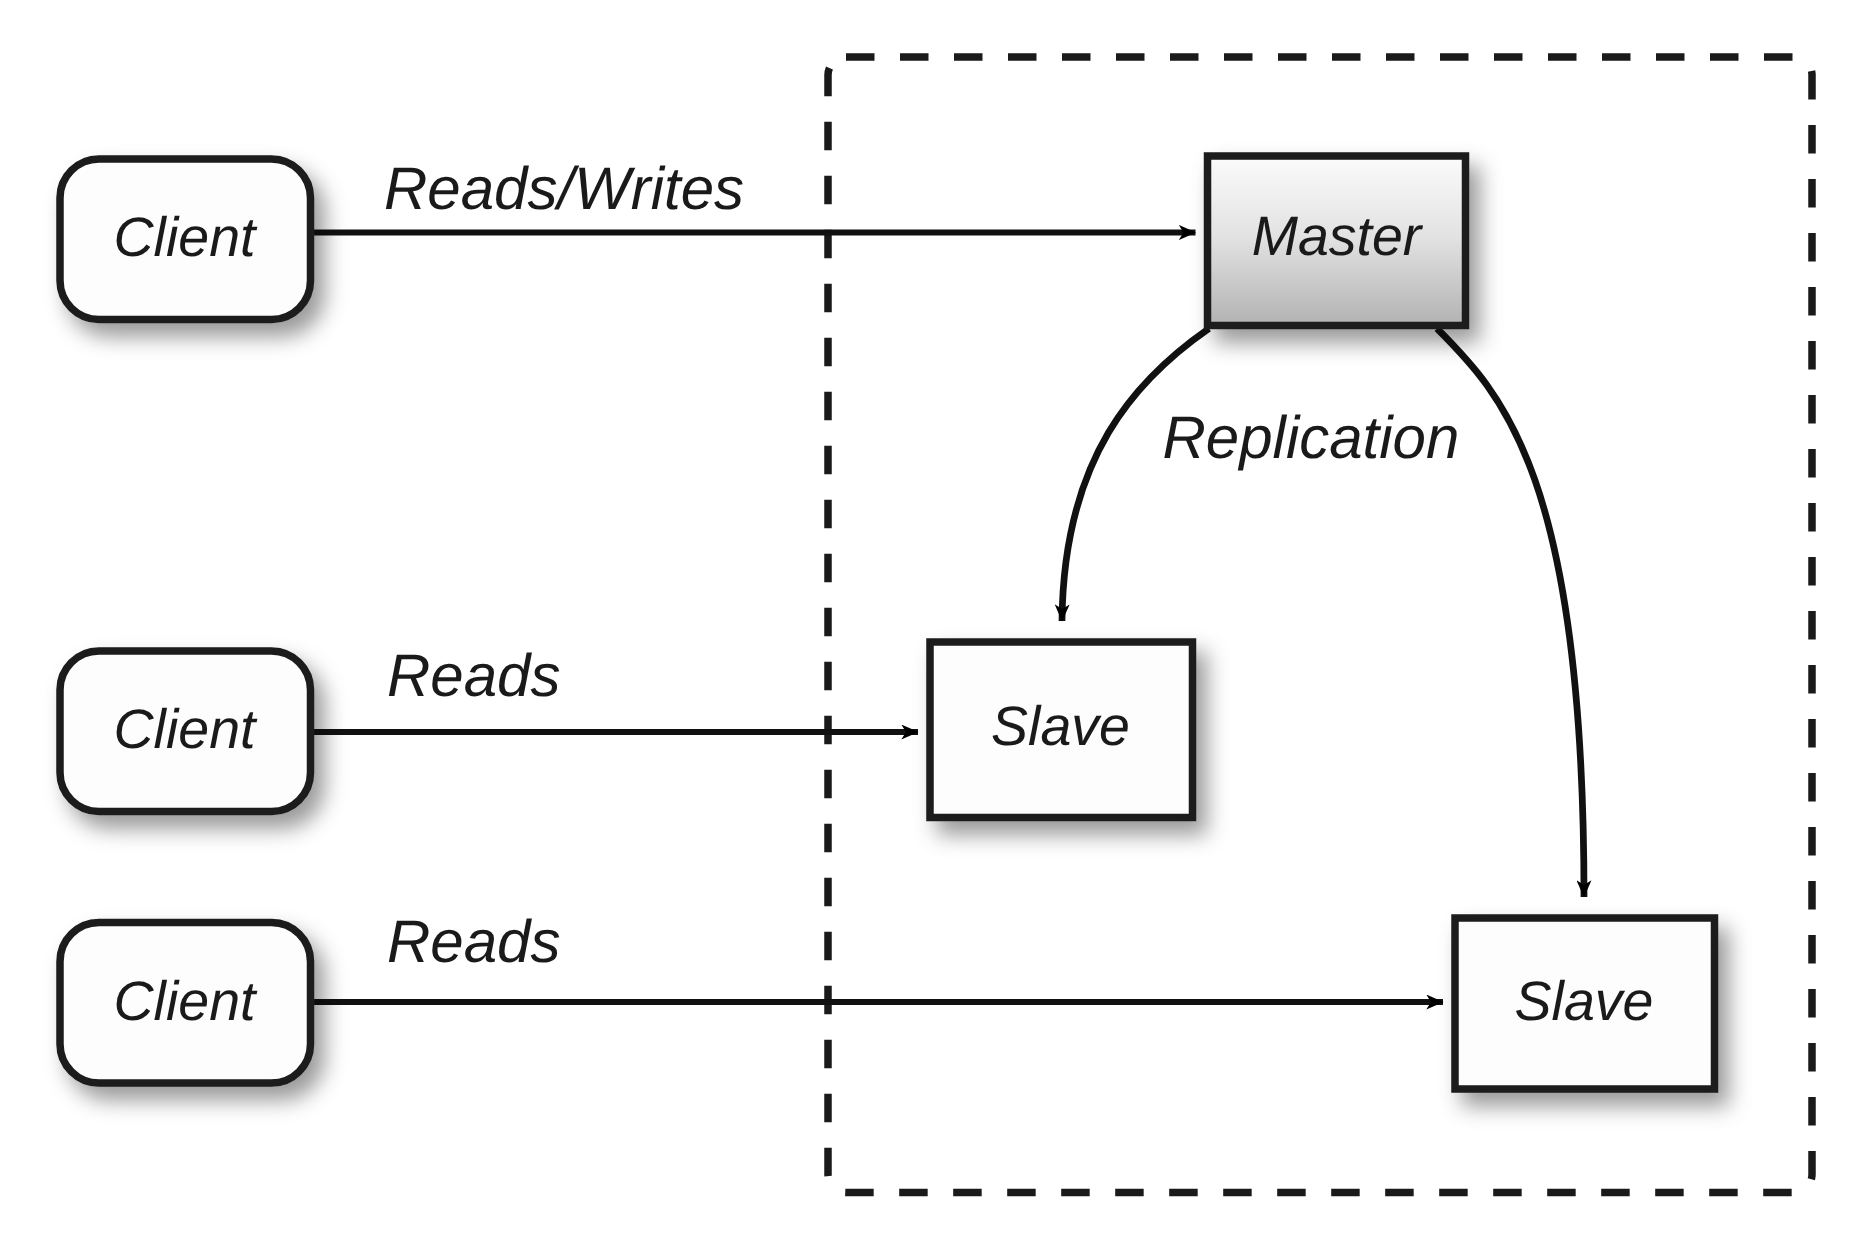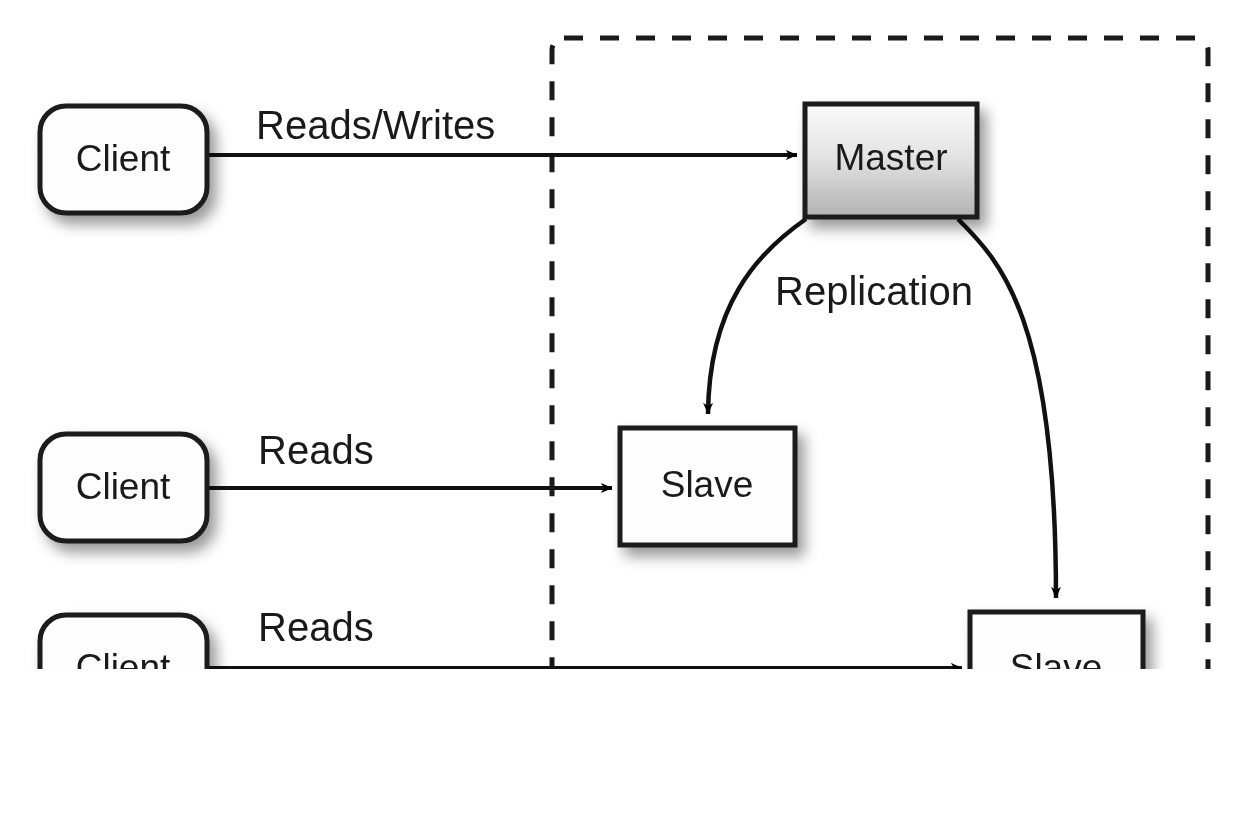--- a/index.html
+++ b/index.html
@@ -7,23 +7,24 @@
     margin: 0;
     padding: 0;
     background: #ffffff;
   }
   body {
     font-family: "Liberation Sans", sans-serif;
   }
   #diagram-root {
     position: relative;
     width: 1246px;
-    height: 669px;
+    height: 839px;
     background: #ffffff;
     overflow: hidden;
+    font-style: italic;
   }
   #diagram-svg {
     position: absolute;
     top: 0;
     left: 0;
     width: 1246px;
     height: 839px;
     display: block;
   }
   .node-label {

